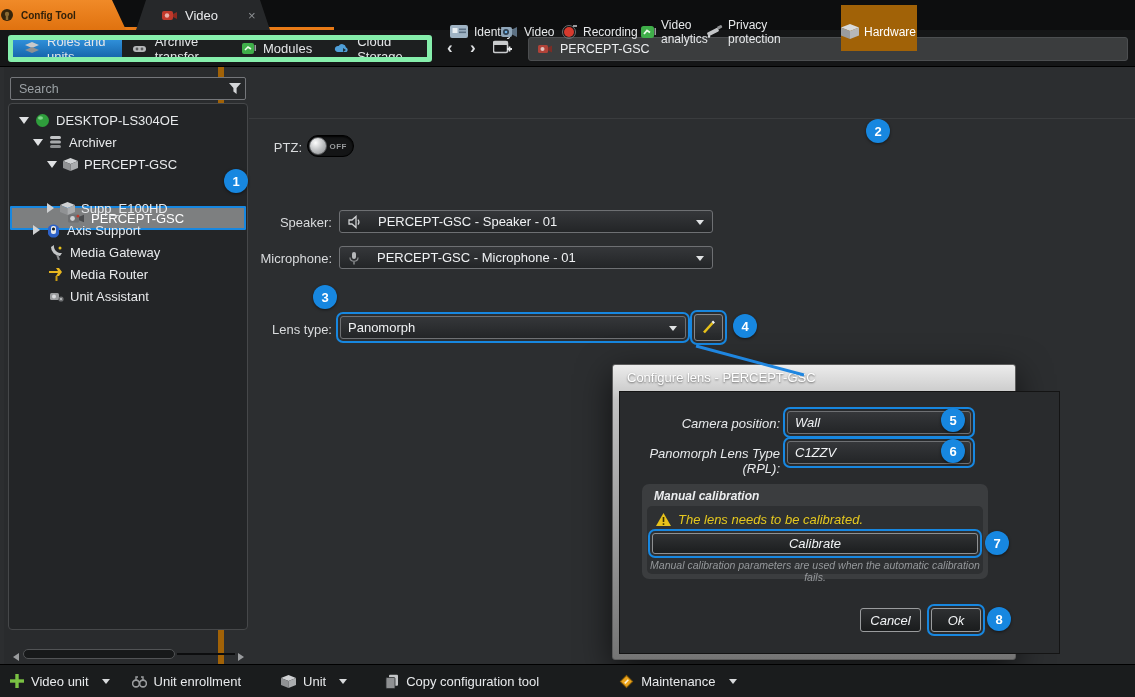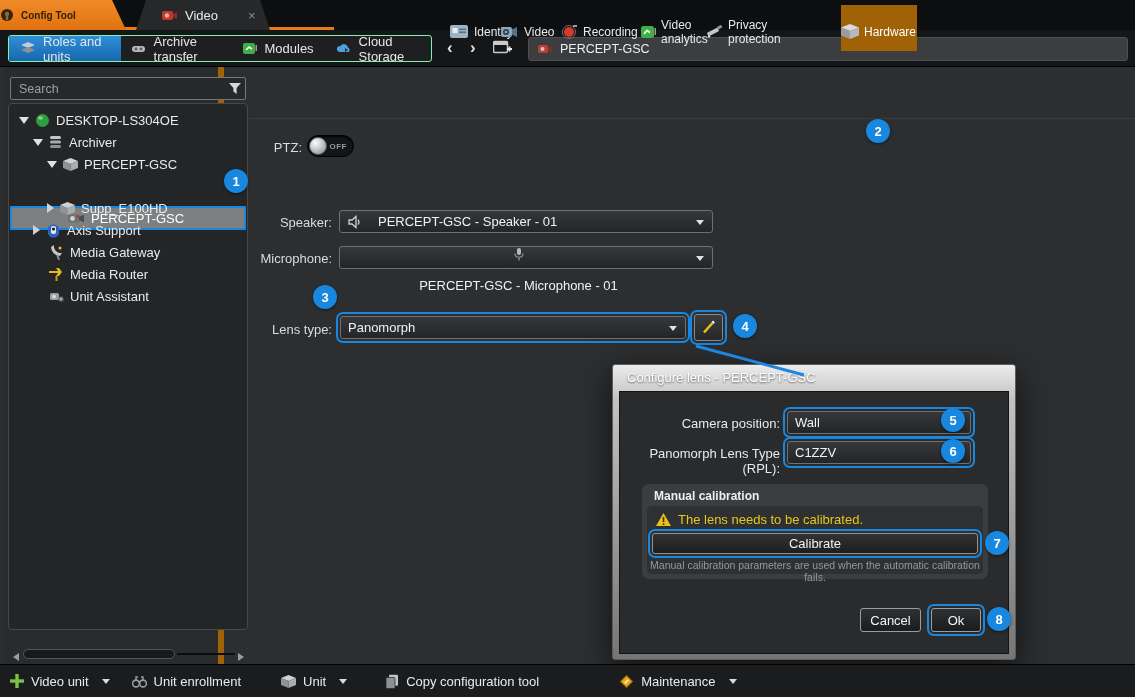--- a/index.html
+++ b/index.html
@@ -24,21 +24,21 @@
     background:#26282a;
     clip-path:polygon(10px 0, 124px 0, 134px 100%, 0 100%);
     display:flex; align-items:center; gap:8px; padding-left:26px;
     color:#e8eaec; font-size:13px;
   }
   .tab-video .close { margin-left:22px; color:#8d9093; font-size:13px; cursor:default; }
   
   .row2 { position:absolute; left:0; top:30px; width:1135px; height:37px; background:#151617; border-bottom:1px solid #000; }
   .taskgroup {
     position:absolute; left:8px; top:5px; height:27px; width:424px;
-    border:1px solid #86efac; border-radius:3px; background:#1d1f20;
+    border:5px solid #86efac; border-radius:3px; background:#1d1f20;
     display:flex; align-items:stretch; overflow:hidden;
   }
   .task { display:flex; align-items:center; gap:7px; padding:0 11px; color:#e4e6e8; font-size:13px; }
   .task.selected { background:linear-gradient(180deg,#2f8fd9,#1767ad); }
   .navbtn { position:absolute; top:7px; color:#dfe1e3; font-size:17px; font-weight:bold; line-height:22px; }
   .entitybar {
     position:absolute; left:528px; top:7px; width:600px; height:24px;
     background:#3b3d3e; border:1px solid #4c4e50; border-radius:3px;
     display:flex; align-items:center; gap:8px; padding-left:9px; color:#eceef0; font-size:12.5px;
   }
@@ -90,21 +90,21 @@
     background:linear-gradient(180deg,#3a3c3e,#26282a); border:1px solid #85878a; border-radius:3px;
     display:flex; align-items:center; justify-content:center;
   }
   
   .dialog {
     position:absolute; left:612px; top:364px; width:404px; height:296px;
     background:linear-gradient(180deg,#ececec 0%,#c2c2c2 12%,#8e8e8e 70%,#757575 100%);
     border-radius:3px; box-shadow:0 10px 34px rgba(0,0,0,.65); border:1px solid #5c5c5c;
   }
   .dlg-title { position:absolute; left:14px; top:5px; color:#fff; font-size:13px; text-shadow:0 1px 2px rgba(0,0,0,.55); }
-  .dlg-body { position:absolute; left:6px; top:26px; width:390px; height:263px; background:#292b2d; border:1px solid #141414; }
+  .dlg-body { position:absolute; left:6px; top:26px; width:441px; height:263px; background:#292b2d; border:1px solid #141414;font-style:italic; }
   .dlg-label { position:absolute; left:0; width:160px; text-align:right; color:#e8eaec; font-size:13px; }
   .dlg-dd { left:167px; width:184px; }
   .groupbox { position:absolute; left:22px; top:92px; width:346px; height:95px; background:#3b3d3f; border-radius:7px; }
   .gb-header { position:absolute; left:12px; top:5px; font-size:12px; font-weight:bold; color:#eceef0; }
   .gb-body { position:absolute; left:5px; top:22px; width:336px; height:68px; background:#2e3032; border-radius:5px; }
   .warnrow { position:absolute; left:9px; top:6px; display:flex; align-items:center; gap:7px; color:#e5c81f; font-size:13px; }
   .calibrate {
     position:absolute; left:5px; top:27px; width:326px; height:21px;
     background:linear-gradient(180deg,#303234,#1c1e1f); border:1px solid #8e9092; border-radius:3px;
     color:#f2f4f6; font-size:13px; display:flex; align-items:center; justify-content:center;
@@ -424,21 +424,21 @@
       <svg width="14" height="14">
           <path d="M2 5h3l4-3.5v11L5 9H2z" fill="none" stroke="#cfd1d3" stroke-width="1.3"></path>
           <path d="M11 4.5a4 4 0 0 1 0 5" stroke="#cfd1d3" stroke-width="1.2" fill="none"></path>
         </svg>
     </span>
     <span>PERCEPT-GSC - Speaker - 01</span>
     <span class="caret"></span>
   </div>
 
   <div class="flabel" style="left:190px; top:251px; width:142px;">Microphone:</div>
-  <div class="dd" style="left:339px; top:246px; width:374px;flex-direction:column;">
+  <div class="dd" style="left:339px; top:246px; width:374px;">
     <span class="ic">
       <svg width="13" height="14">
           <rect x="5" y="1" width="4" height="7" rx="2" fill="#b6b8ba"></rect>
           <path d="M3 6.5c0 5 8 5 8 0" stroke="#8e9092" stroke-width="1.2" fill="none"></path>
           <rect x="6.3" y="10.5" width="1.4" height="3" fill="#8e9092"></rect>
         </svg>
     </span>
     <span>PERCEPT-GSC - Microphone - 01</span>
     <span class="caret"></span>
   </div>

